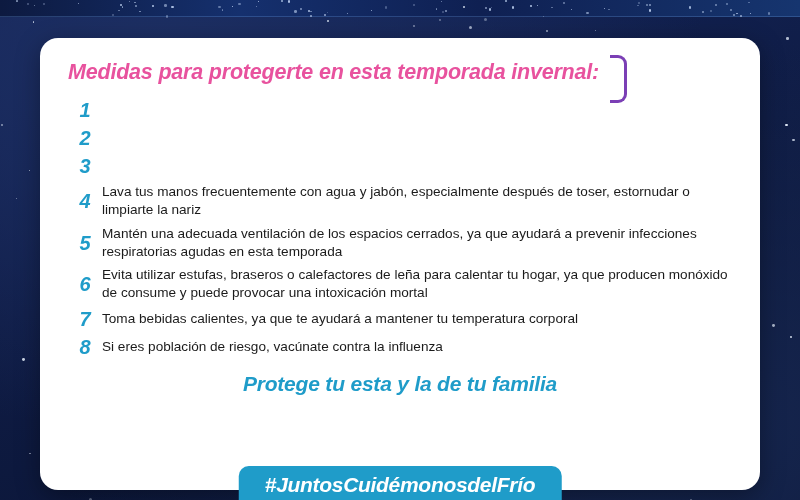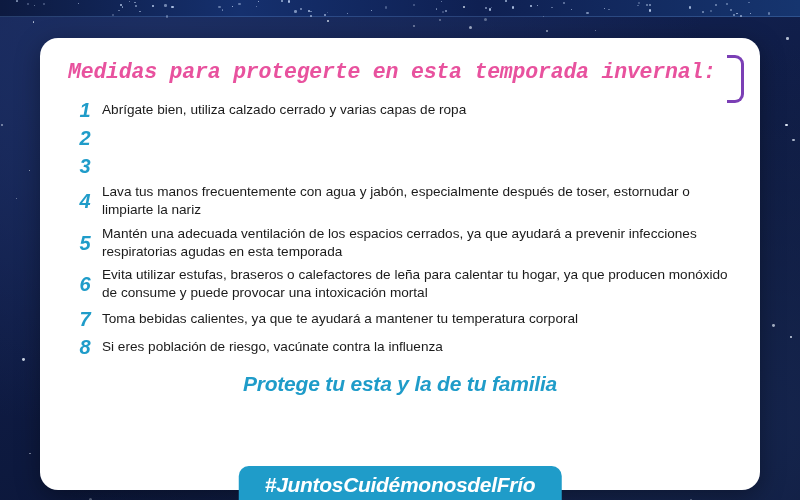--- a/index.html
+++ b/index.html
@@ -68,21 +68,20 @@
     position: absolute;
     left: 0; right: 0; top: 0;
     padding: 22px 28px 0 28px;
     box-sizing: border-box;
   }
 
   .heading-wrap {
     position: relative;
     display: inline-block;
     padding-right: 14px;
-    font-family: Liberation Mono, monospace;
   }
   .heading {
     margin: 0;
     font-size: 21.5px;
     font-weight: bold;
     font-style: italic;
     color: #e8529e;
     letter-spacing: -0.2px;
     line-height: 1.15;
     white-space: nowrap;
@@ -279,21 +278,20 @@
     <div class="card-inner">
 
       <div class="heading-wrap">
         <h1 class="heading">Medidas para protegerte en esta temporada invernal:</h1>
         <span class="bracket"></span>
       </div>
 
       <ul class="list">
         <li>
           <span class="num">1</span>
-          <span class="txt">Abrígate bien, utiliza calzado cerrado y varias capas de ropa</span>
         </li>
         <li>
           <span class="num">2</span>
         </li>
         <li>
           <span class="num">3</span>
         </li>
         <li>
           <span class="num">4</span>
           <span class="txt">Lava tus manos frecuentemente con agua y jabón, especialmente después de toser, estornudar o limpiarte la nariz</span>

